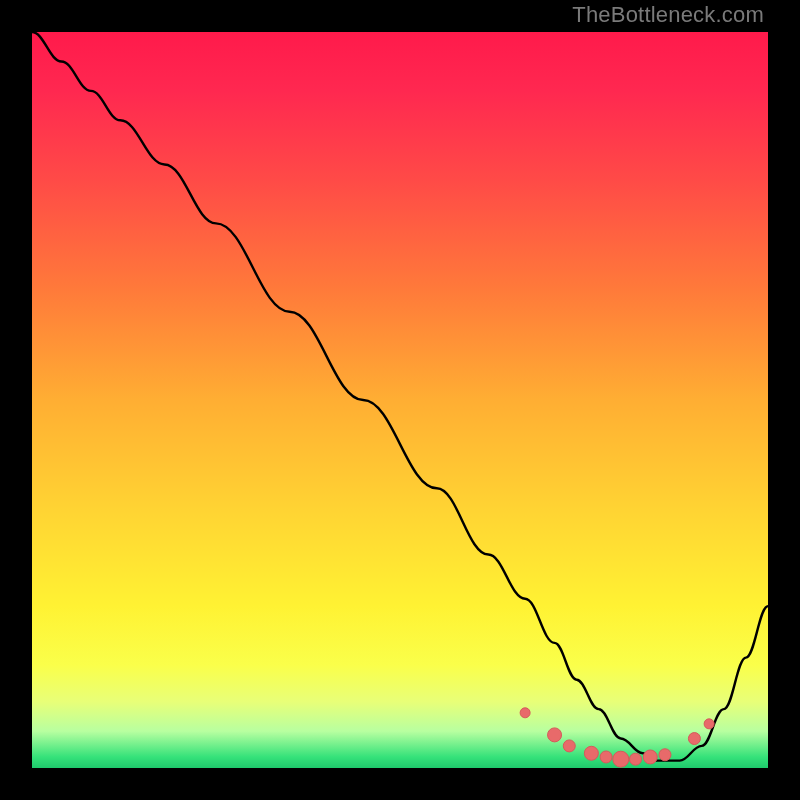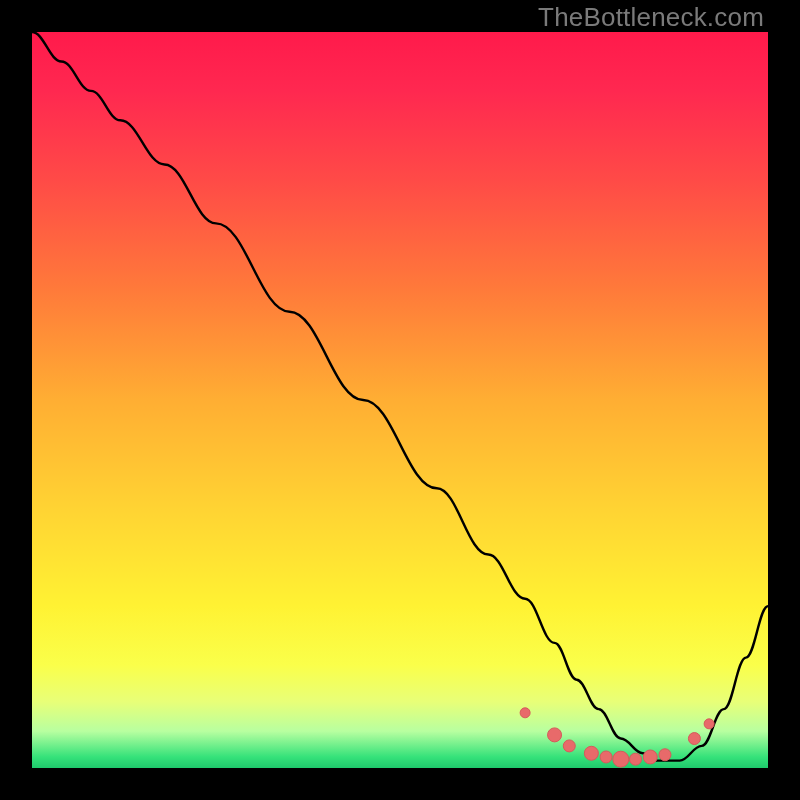--- a/index.html
+++ b/index.html
@@ -17,21 +17,21 @@
     top: 32px;
     width: 736px;
     height: 736px;
     background: #000;
   }
   .watermark {
     position: absolute;
     top: 2px;
     right: 36px;
     color: #7a7a7a;
-    font-size: 26px;
+    font-size: 22px;
     text-align: left;
     letter-spacing: 0.2px;
     font-weight: 500;
   }
   svg {
     display: block;
   }
 </style>
 </head>
 <body>

